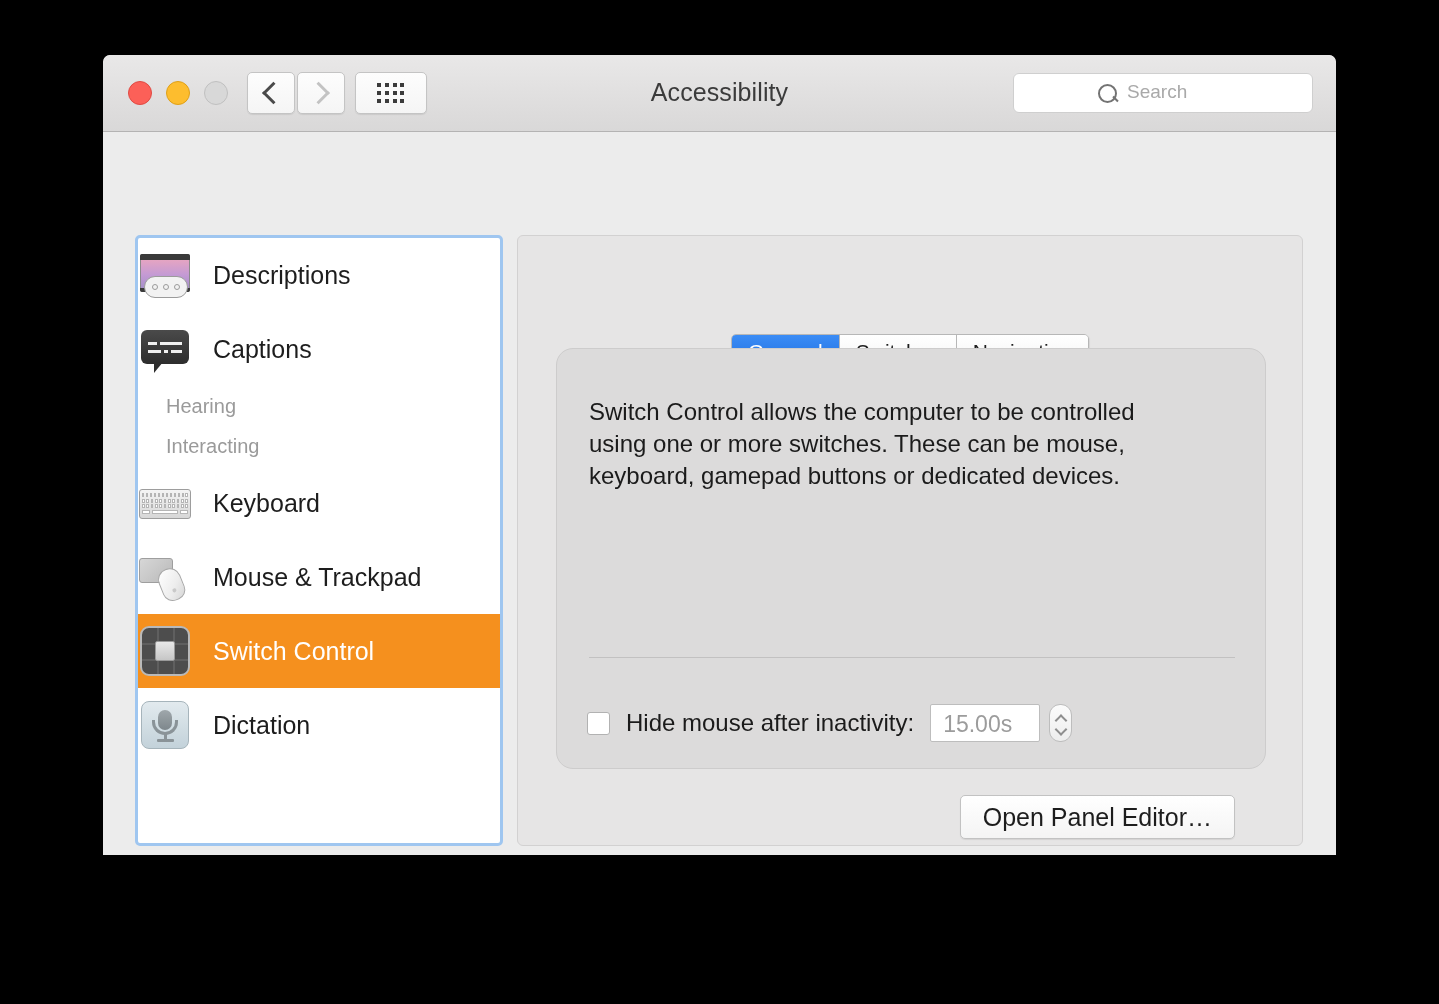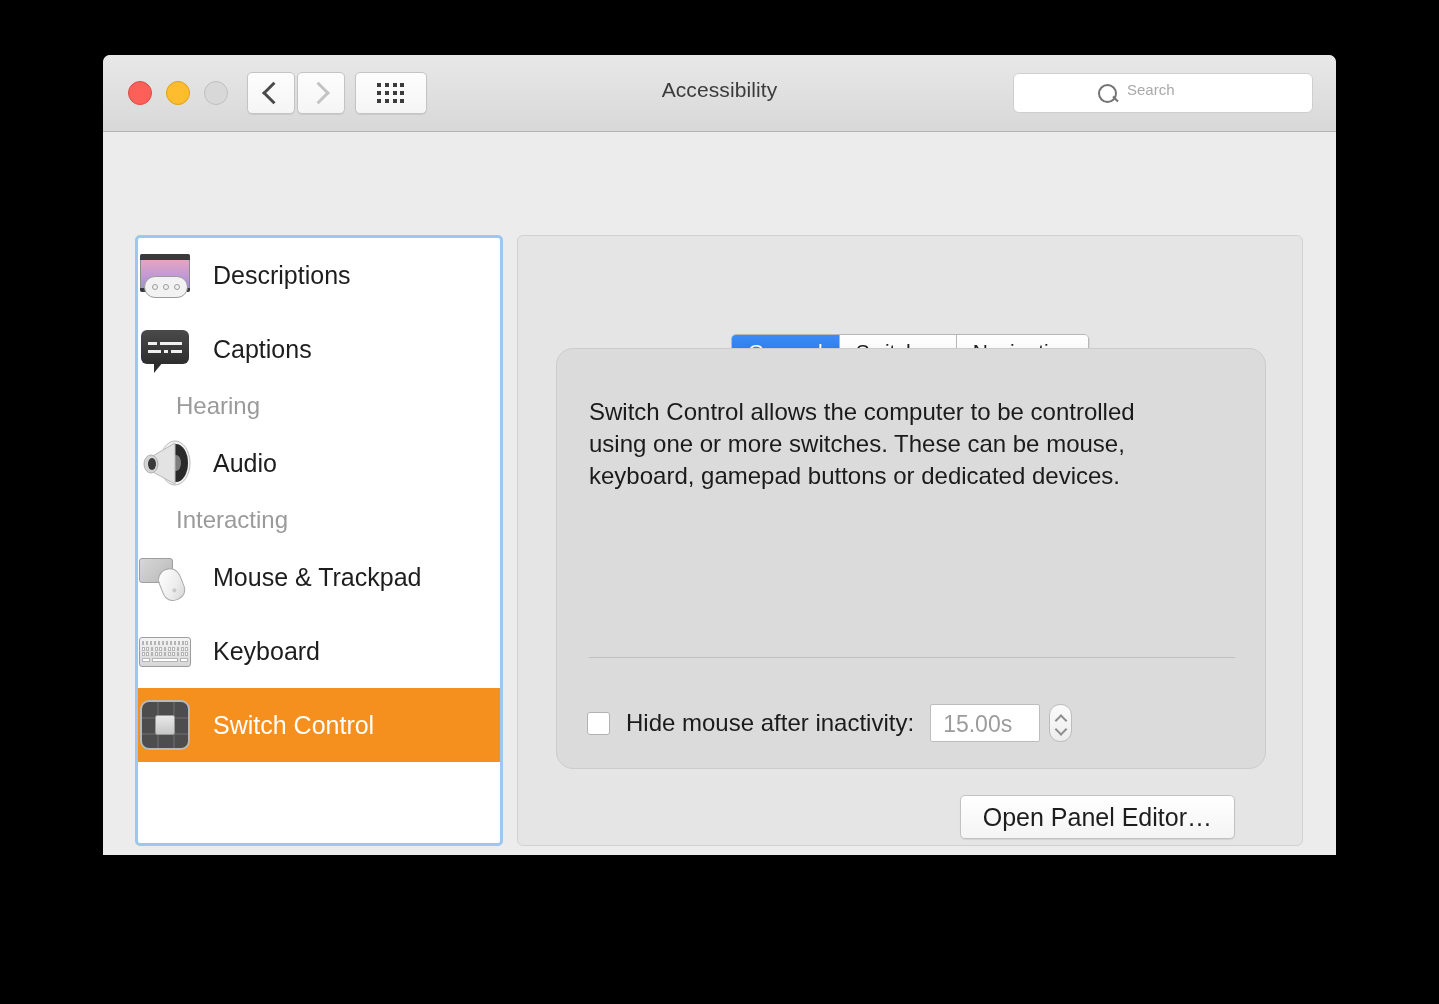--- a/index.html
+++ b/index.html
@@ -87,21 +87,21 @@
   #grid-dots i {
     width: 4px; height: 4px;
     background: #3b3b3b;
     display: block;
   }
 
   #win-title {
     position: absolute;
     left: 0; right: 0; top: 23px;
     text-align: center;
-    font-size: 21px;
+    font-size: 25px;
     color: #3b3b3b;
     letter-spacing: 0.1px;
   }
 
   #search-field {
     position: absolute;
     right: 23px;
     top: 18px;
     width: 300px;
     height: 40px;
@@ -124,21 +124,21 @@
     position: absolute;
     left: 12px; top: 12px;
     width: 7px; height: 2px;
     background: #737373;
     transform: rotate(45deg);
   }
   #search-placeholder {
     position: absolute;
     left: 113px;
     top: 7px;
-    font-size: 15px;
+    font-size: 19px;
     color: #a9a9a9;
   }
 
   
   #content {
     position: relative;
     height: 724px;
     background: #ececec;
   }
 
@@ -164,23 +164,23 @@
   }
   .side-row.selected { background: #f5901e; }
   .side-row .label {
     font-size: 25px;
     color: #1d1d1d;
     margin-left: 21px;
     white-space: nowrap;
   }
   .side-row.selected .label { color: #ffffff; }
   .side-group {
-    font-size: 24px;
+    font-size: 20px;
     color: #9a9a9a;
-    padding-left: 38px;
+    padding-left: 28px;
     height: 40px;
     line-height: 40px;
   }
   .ico {
     position: relative;
     width: 54px;
     height: 54px;
     flex: 0 0 54px;
   }
 
@@ -608,110 +608,107 @@
               <b class="l4"></b>
               <b class="l5"></b>
           </span>
           <span class="tail"></span>
         </span>
         <span class="label">Captions</span>
       </div>
 
       <div class="side-group">Hearing</div>
 
+
+      <div class="side-group">Interacting</div>
+
       <div class="side-row">
-        <span class="ico" id="ico-audio">
-          <svg width="52" height="48" viewBox="0 0 52 48">
-            <ellipse cx="36" cy="24" rx="15" ry="22" fill="#f2f2f2" stroke="#b9b9b9" stroke-width="1"></ellipse>
-            <ellipse cx="37" cy="24" rx="12" ry="19" fill="#2a2a2a"></ellipse>
-            <ellipse cx="37" cy="24" rx="5" ry="8" fill="#7d7d7d"></ellipse>
-            <path d="M36 4 L12 18 L12 32 L36 45 Z" fill="#e3e3e3" stroke="#b9b9b9" stroke-width="1"></path>
-            <ellipse cx="12" cy="25" rx="7" ry="9" fill="#d3d3d3" stroke="#b0b0b0" stroke-width="1"></ellipse>
-            <ellipse cx="13" cy="25" rx="4" ry="6" fill="#3a3a3a"></ellipse>
-          </svg>
+        <span class="ico" id="ico-keyboard">
+          <span class="kb">
+            <span class="krow">
+                <span></span>
+                <span></span>
+                <span></span>
+                <span></span>
+                <span></span>
+                <span></span>
+                <span></span>
+                <span></span>
+                <span></span>
+                <span></span>
+                <span></span>
+                <span></span>
+              </span>
+            <span class="krow">
+                <span></span>
+                <span></span>
+                <span></span>
+                <span></span>
+                <span></span>
+                <span></span>
+                <span></span>
+                <span></span>
+                <span></span>
+                <span></span>
+                <span></span>
+              </span>
+            <span class="krow">
+                <span></span>
+                <span></span>
+                <span></span>
+                <span></span>
+                <span></span>
+                <span></span>
+                <span></span>
+                <span></span>
+                <span></span>
+                <span></span>
+                <span></span>
+              </span>
+            <span class="krow space">
+                <span></span>
+                <span class="sp"></span>
+                <span></span>
+              </span>
+          </span>
         </span>
-        <span class="label">Audio</span>
+        <span class="label">Keyboard</span>
       </div>
-
-      <div class="side-group">Interacting</div>
 
       <div class="side-row">
         <span class="ico" id="ico-mouse">
           <span class="pad"></span>
           <span class="mouse"></span>
         </span>
         <span class="label">Mouse &amp; Trackpad</span>
-      </div>
-
-      <div class="side-row">
-        <span class="ico" id="ico-keyboard">
-          <span class="kb">
-            <span class="krow">
-                <span></span>
-                <span></span>
-                <span></span>
-                <span></span>
-                <span></span>
-                <span></span>
-                <span></span>
-                <span></span>
-                <span></span>
-                <span></span>
-                <span></span>
-                <span></span>
-              </span>
-            <span class="krow">
-                <span></span>
-                <span></span>
-                <span></span>
-                <span></span>
-                <span></span>
-                <span></span>
-                <span></span>
-                <span></span>
-                <span></span>
-                <span></span>
-                <span></span>
-              </span>
-            <span class="krow">
-                <span></span>
-                <span></span>
-                <span></span>
-                <span></span>
-                <span></span>
-                <span></span>
-                <span></span>
-                <span></span>
-                <span></span>
-                <span></span>
-                <span></span>
-              </span>
-            <span class="krow space">
-                <span></span>
-                <span class="sp"></span>
-                <span></span>
-              </span>
-          </span>
-        </span>
-        <span class="label">Keyboard</span>
       </div>
 
       <div class="side-row selected">
         <span class="ico" id="ico-switch">
           <span class="sq">
             <i class="v1"></i>
               <i class="v2"></i>
               <i class="h1"></i>
               <i class="h2"></i>
             <span class="center"></span>
           </span>
         </span>
         <span class="label">Switch Control</span>
       </div>
 
+      <div class="side-row">
+        <span class="ico" id="ico-dictation">
+          <span class="sq"></span>
+          <span class="mic"></span>
+          <span class="arc"></span>
+          <span class="stem"></span>
+          <span class="base"></span>
+        </span>
+        <span class="label">Dictation</span>
+      </div>
 
     </div>
 
     <div id="main-panel">
 
       <div id="tabs">
         <div class="tab active">General</div>
         <div class="tab">Switches</div>
         <div class="tab">Navigation</div>
       </div>

